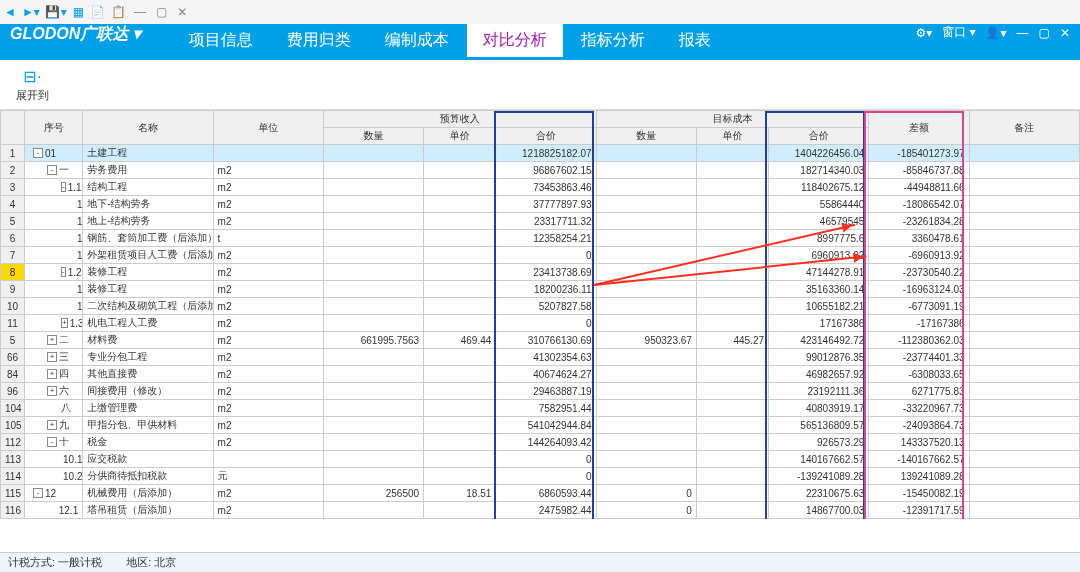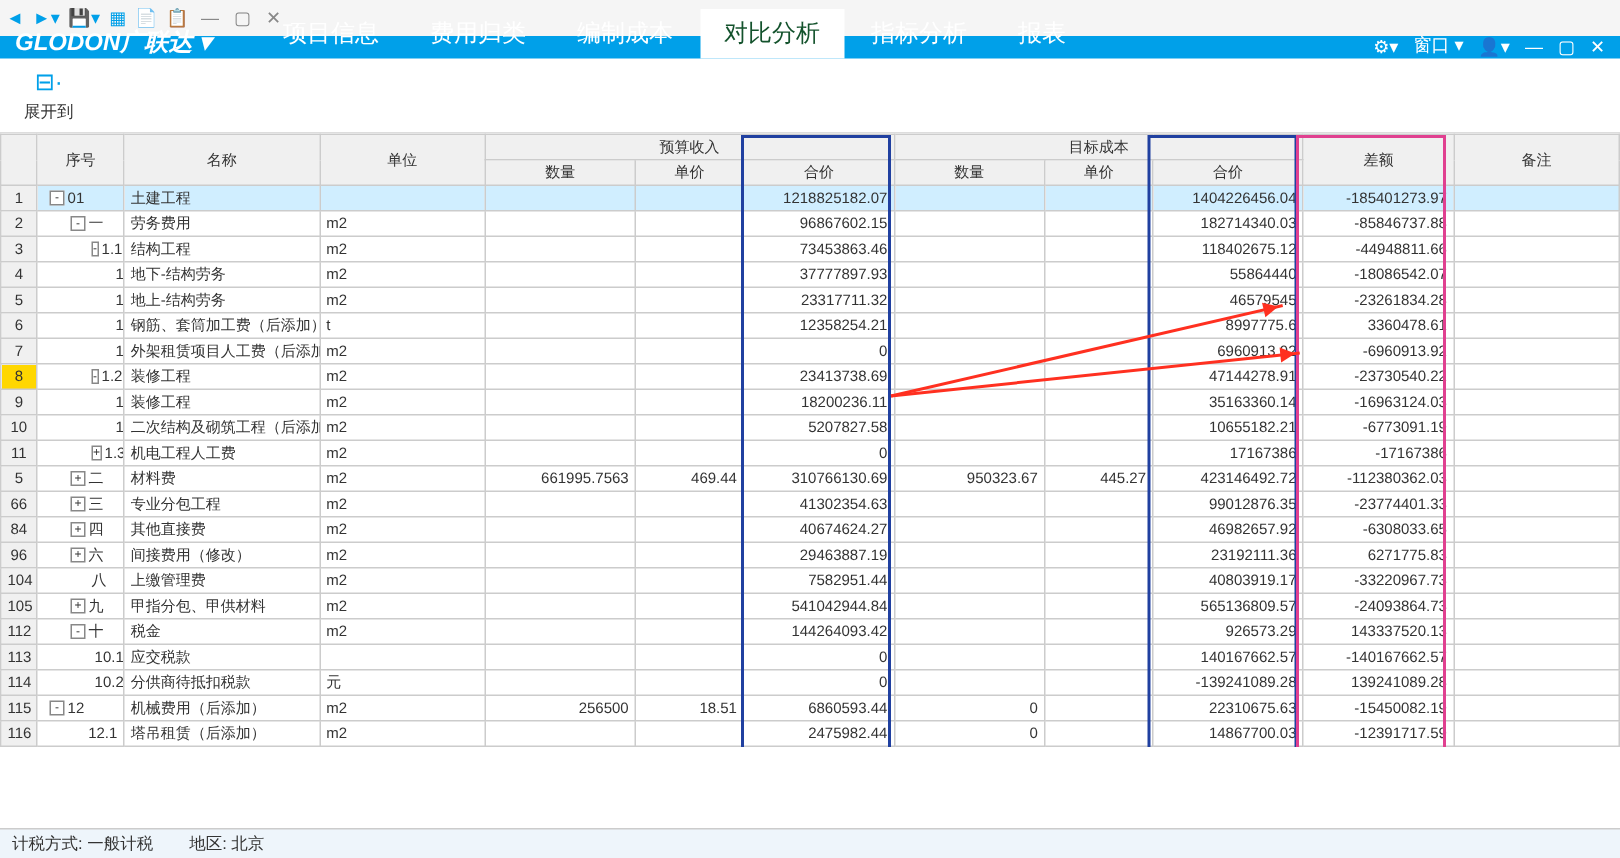--- a/index.html
+++ b/index.html
@@ -2,25 +2,25 @@
 <html><head>
 <meta charset="utf-8">
 <style>
 * { margin: 0; padding: 0; box-sizing: border-box; font-family: "Microsoft YaHei", Arial, sans-serif; }
 body { width: 1080px; height: 572px; background: #fff; font-size: 11px; overflow: hidden; position: relative; }
 .titlebar { height: 24px; background: #f5f5f5; display: flex; align-items: center; padding: 0 4px; color: #666; }
 .titlebar .tb-icons { display: flex; gap: 6px; margin-right: 8px; }
 .titlebar .tb-icons span { color: #00a0e9; font-size: 12px; cursor: pointer; }
 .titlebar .tb-title { flex: 1; text-align: center; font-size: 11px; }
 .titlebar .tb-win { display: flex; gap: 10px; color: #888; font-size: 12px; }
-.brandbar { height: 15px; background: #00a0e9; display: flex; align-items: flex-end; padding: 0 10px; gap: 4px; }
+.brandbar { height: 36px; background: #00a0e9; display: flex; align-items: flex-start; padding: 0 10px; gap: 4px; }
 .brandbar .logo { color: #fff; font-size: 16px; font-weight: bold; font-style: italic; margin-right: 8px; }
 .brandbar .tabs { display: flex; gap: 2px; margin-left: 20px; }
 .brandbar .tab { color: #fff; padding: 6px 16px; font-size: 16px; cursor: pointer; }
-.brandbar .tab.active { background: #fff; color: #14532d; }
+.brandbar .tab.active { background: #fff; color: #a21caf; }
 .brandbar .right { margin-left: auto; display: flex; gap: 10px; color: #fff; font-size: 12px; align-items: center; }
 .toolbar { height: 50px; border-bottom: 1px solid #ddd; display: flex; align-items: center; padding: 0 8px; }
 .toolbar .titem { display: flex; flex-direction: column; align-items: center; gap: 2px; cursor: pointer; padding: 4px 8px; }
 .toolbar .titem .ticon { font-size: 16px; color: #00a0e9; }
 .toolbar .titem .tlabel { font-size: 11px; color: #333; }
 .grid-area { position: relative; overflow: hidden; }
 table { border-collapse: collapse; width: 100%; table-layout: fixed; }
 th, td { border: 1px solid #ccc; padding: 1px 4px; font-size: 10px; height: 15px; white-space: nowrap; overflow: hidden; }
 th { background: #f0f0f0; font-weight: normal; color: #333; text-align: center; }
 td { color: #333; }

